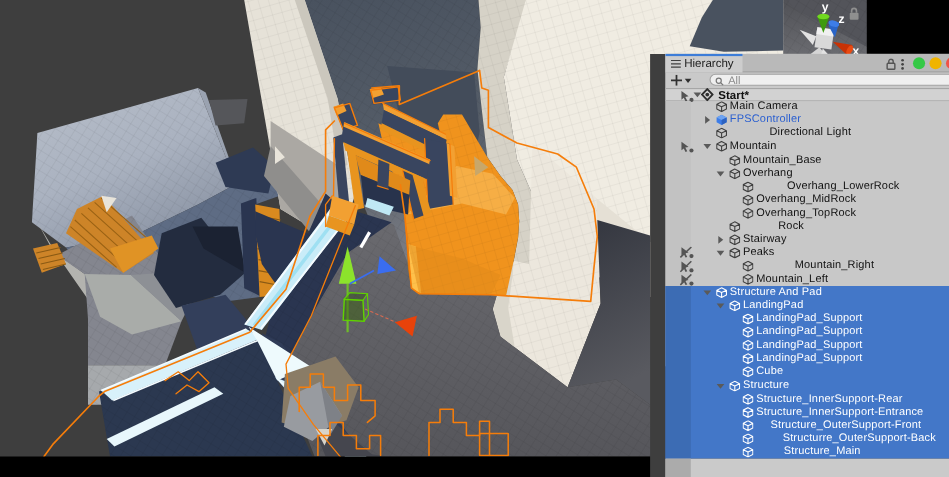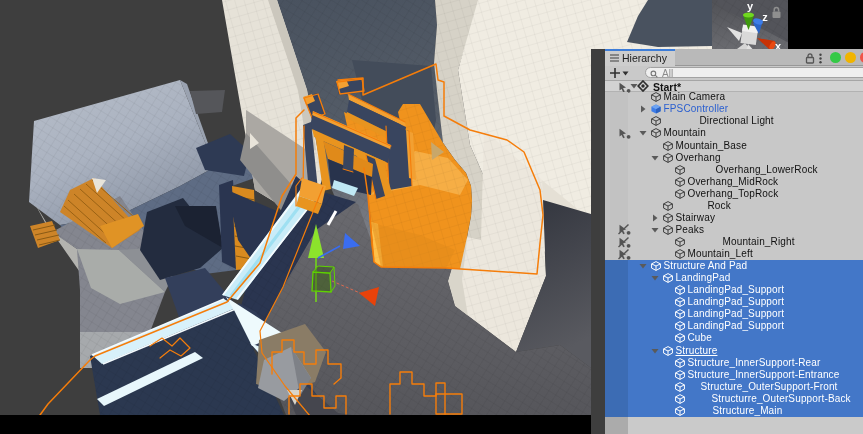--- a/index.html
+++ b/index.html
@@ -374,21 +374,21 @@
 <svg style="position:absolute;left:70px;top:284.4px" width="10" height="10" viewBox="0 0 10 10">
         <path d="M5,0.6 L9.4,2.9 V7.1 L5,9.4 L0.6,7.1 V2.9 Z M5,9.4 L5,5 M5,5 L9.4,2.9 M5,5 L0.6,2.9" stroke="#fff" stroke-width="1" fill="none"></path>
       </svg>
 <div style="position:absolute;left:82.5px;top:283.4px;font-size:10px;letter-spacing:0.15px;color:#fff;white-space:nowrap;">Cube</div>
 <svg style="position:absolute;left:46px;top:297.5px" width="8" height="8" viewBox="0 0 8 8">
         <path d="M0.5,2 L7.5,2 L4,6.5 Z" fill="#5a5a5a"></path>
       </svg>
 <svg style="position:absolute;left:58px;top:296.5px" width="10" height="10" viewBox="0 0 10 10">
         <path d="M5,0.6 L9.4,2.9 V7.1 L5,9.4 L0.6,7.1 V2.9 Z M5,9.4 L5,5 M5,5 L9.4,2.9 M5,5 L0.6,2.9" stroke="#fff" stroke-width="1" fill="none"></path>
       </svg>
-<div style="position:absolute;left:70.5px;top:295.5px;font-size:10px;letter-spacing:0.15px;color:#fff;white-space:nowrap;text-decoration:underline;">Structure</div>
+<div style="position:absolute;left:70.5px;top:295.5px;font-size:10px;letter-spacing:0.15px;color:#fff;white-space:nowrap;">Structure</div>
 <svg style="position:absolute;left:70px;top:308.5px" width="10" height="10" viewBox="0 0 10 10">
         <path d="M5,0.6 L9.4,2.9 V7.1 L5,9.4 L0.6,7.1 V2.9 Z M5,9.4 L5,5 M5,5 L9.4,2.9 M5,5 L0.6,2.9" stroke="#fff" stroke-width="1" fill="none"></path>
       </svg>
 <div style="position:absolute;left:82.5px;top:307.5px;font-size:10px;letter-spacing:0.15px;color:#fff;white-space:nowrap;">Structure_InnerSupport-Rear</div>
 <svg style="position:absolute;left:70px;top:320.6px" width="10" height="10" viewBox="0 0 10 10">
         <path d="M5,0.6 L9.4,2.9 V7.1 L5,9.4 L0.6,7.1 V2.9 Z M5,9.4 L5,5 M5,5 L9.4,2.9 M5,5 L0.6,2.9" stroke="#fff" stroke-width="1" fill="none"></path>
       </svg>
 <div style="position:absolute;left:82.5px;top:319.6px;font-size:10px;letter-spacing:0.15px;color:#fff;white-space:nowrap;">Structure_InnerSupport-Entrance</div>
 <svg style="position:absolute;left:70px;top:332.7px" width="10" height="10" viewBox="0 0 10 10">
         <path d="M5,0.6 L9.4,2.9 V7.1 L5,9.4 L0.6,7.1 V2.9 Z M5,9.4 L5,5 M5,5 L9.4,2.9 M5,5 L0.6,2.9" stroke="#fff" stroke-width="1" fill="none"></path>

